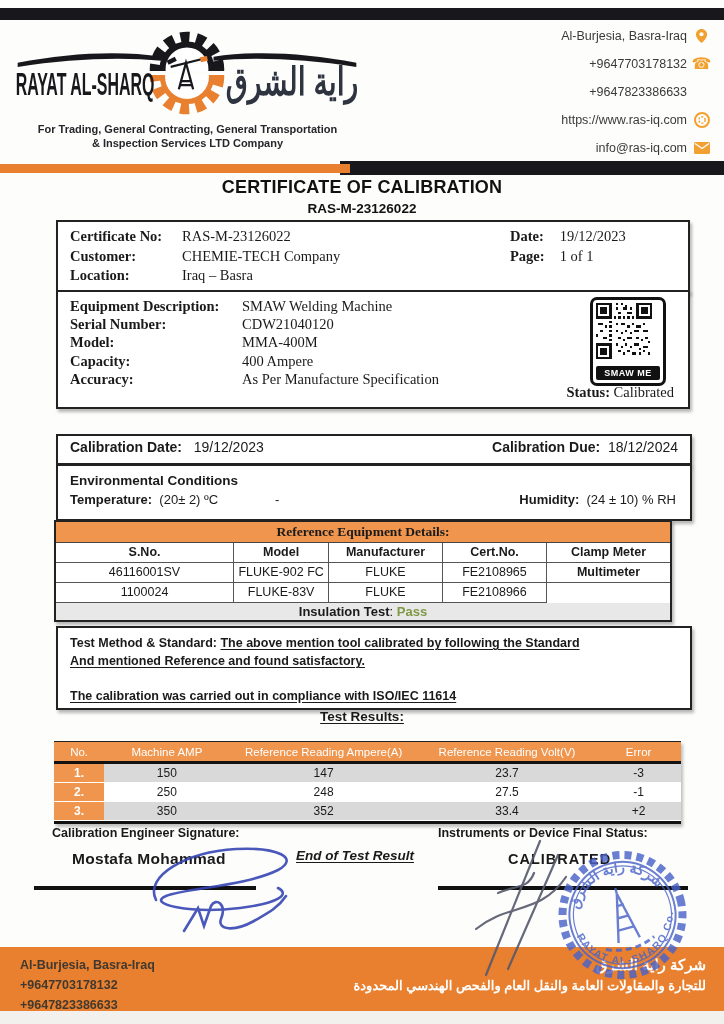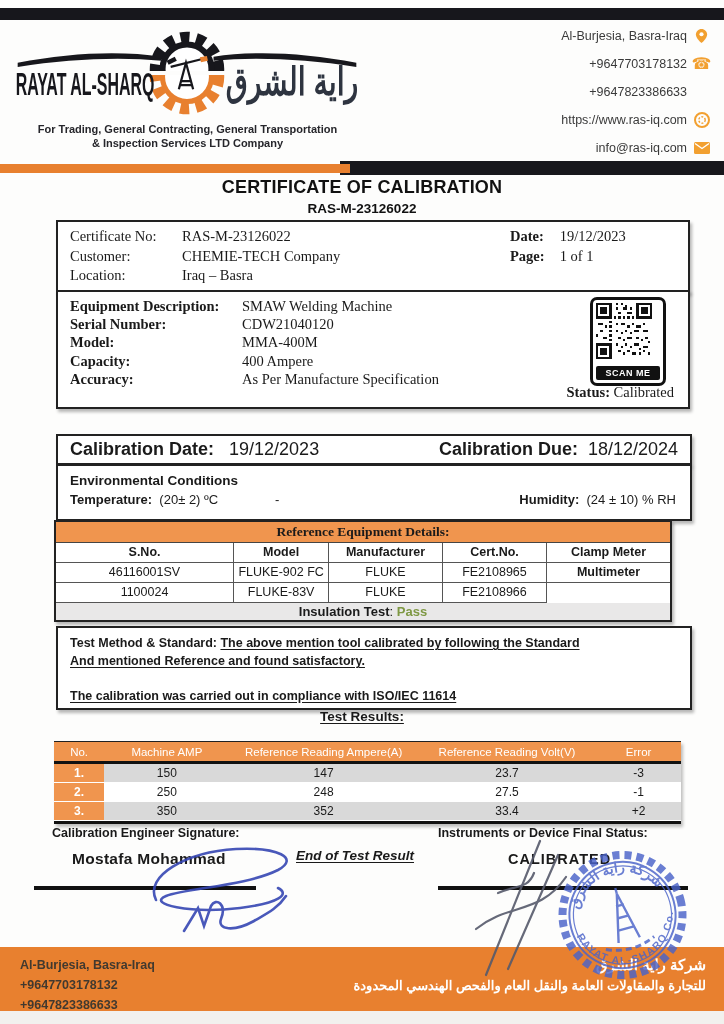--- a/index.html
+++ b/index.html
@@ -27,38 +27,38 @@
              font-size:18px;font-weight:bold;letter-spacing:.2px;color:#111;}
   .doc-certno{position:absolute;left:0;top:201px;width:724px;text-align:center;
               font-size:13.5px;font-weight:bold;color:#111;}
 
   .box{position:absolute;background:#fff;border:2px solid #222;box-shadow:2px 3px 3px rgba(0,0,0,.28);}
   .serif{font-family:"Liberation Serif",serif;}
 
   
   .cert-box{left:56px;top:220px;width:608px;height:64px;padding:5px 10px 0 12px;}
   .cert-row{display:flex;line-height:19.5px;font-size:14.5px;}
-  .cert-row .lab{font-weight:normal;width:112px;}
+  .cert-row .lab{font-weight:bold;width:112px;}
   .cert-right{position:absolute;left:452px;top:5px;font-size:14.5px;line-height:19.5px;}
   .cert-right .lab{font-weight:bold;display:inline-block;width:46px;}
 
   
   .equip-box{left:56px;top:290px;width:608px;height:110px;padding:5px 10px 0 12px;}
   .eq-row{display:flex;line-height:18.2px;font-size:14.5px;}
   .eq-row .lab{font-weight:bold;width:172px;}
   .qr-card{position:absolute;right:22px;top:5px;width:64px;border:3px solid #111;border-radius:7px;
            background:#fff;padding:3px 3px 3px 3px;}
   .qr-label{margin-top:3px;background:#111;color:#fff;font-size:9px;font-weight:bold;
             text-align:center;border-radius:2px;padding:2px 0;letter-spacing:.5px;
             font-family:"Liberation Sans",sans-serif;}
   .status-line{position:absolute;right:14px;bottom:6px;font-size:14.5px;}
   .status-line .lab{font-weight:bold;}
 
   
-  .calib-box{left:56px;top:434px;width:608px;height:24px;padding:3px 12px 0 12px;font-size:18px;}
+  .calib-box{left:56px;top:434px;width:608px;height:24px;padding:3px 12px 0 12px;font-size:14px;}
   .calib-box .lab{font-weight:bold;}
   .calib-due{position:absolute;right:12px;top:3px;}
 
   
   .env-box{left:56px;top:464px;width:608px;height:48px;padding:5px 12px 0 12px;font-size:13px;}
   .env-h{font-weight:bold;font-size:13.5px;line-height:19px;}
   .env-row{position:relative;line-height:19px;}
   .env-row .lab{font-weight:bold;}
   .env-sep{position:absolute;left:205px;top:0;}
   .env-hum{position:absolute;right:2px;top:0;}
@@ -319,21 +319,21 @@
             <rect x="10" y="21" width="1" height="1"></rect>
             <rect x="12" y="22" width="1" height="1"></rect>
           <rect x="14" y="21" width="1" height="1"></rect>
             <rect x="16" y="22" width="2" height="1"></rect>
             <rect x="19" y="22" width="1" height="1"></rect>
           <rect x="21" y="21" width="1" height="1"></rect>
             <rect x="23" y="22" width="1" height="1"></rect>
             <rect x="23" y="17" width="1" height="1"></rect>
         </g>
       </svg>
-      <div class="qr-label">SCAN ME</div>
+      <div class="qr-label">SMAW ME</div>
     </div>
 
     <div class="status-line">
       <span class="lab">Status:</span><span> Calibrated</span>
     </div>
   </div>
 
   <div class="box calib-box">
     <span class="lab">Calibration Date:</span>
     <span style="white-space:pre;">  19/12/2023</span>

